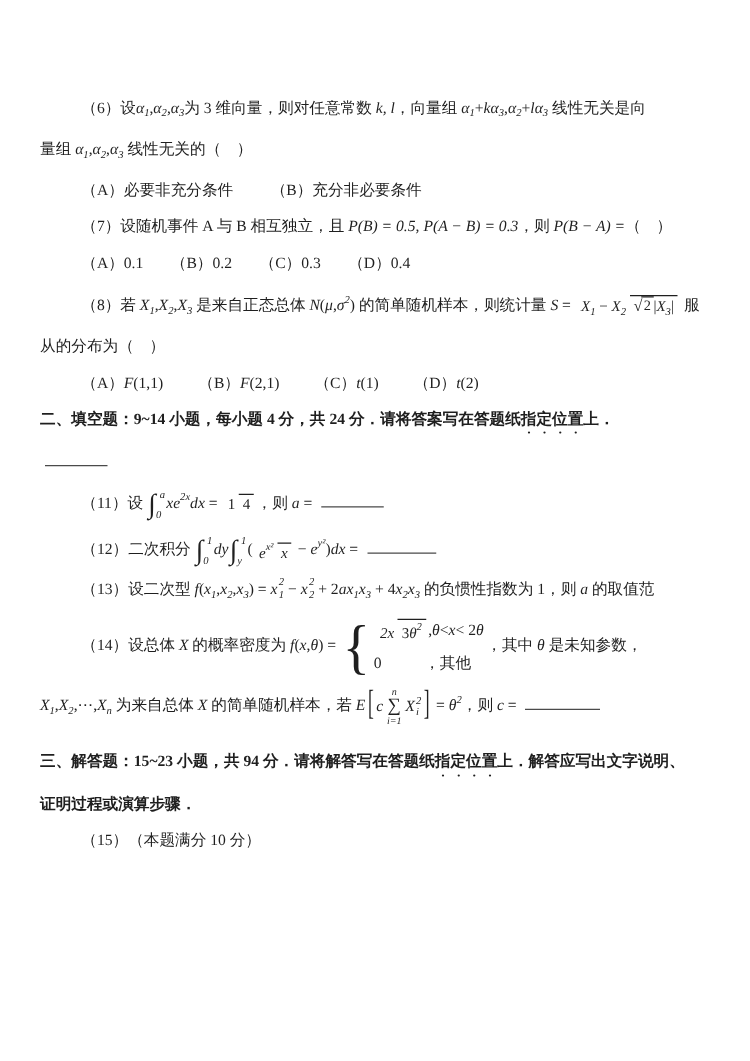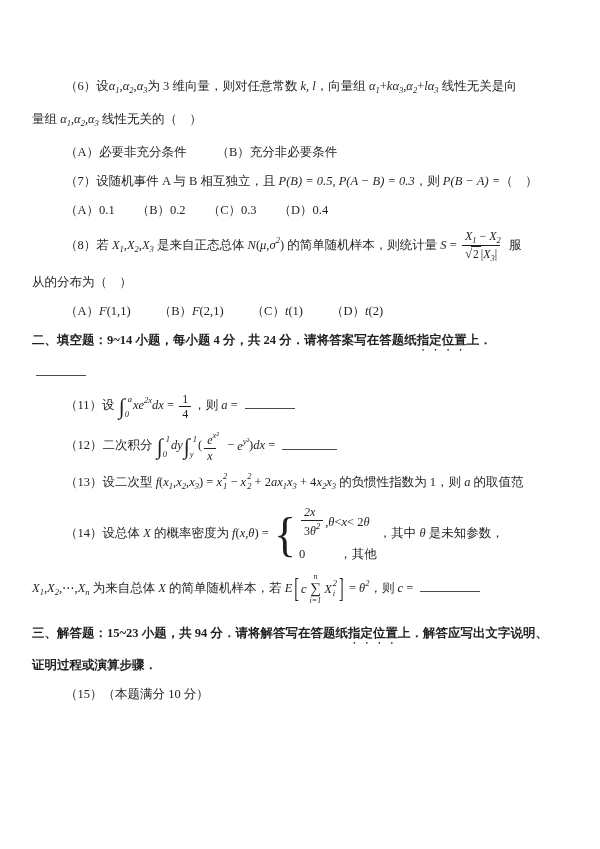--- a/index.html
+++ b/index.html
@@ -10,21 +10,21 @@
   .ind{padding-left:33px;}
   .sec{font-weight:bold;}
   .mb24{margin-bottom:24px;}
   .mb8{margin-bottom:8px;}
   .mb22{margin-bottom:22px;}
   .mb18{margin-bottom:18px;}
   .t{font-style:normal;}
   .v{font-style:italic;}
   .sbx{font-size:8.5px;font-style:italic;vertical-align:-3px;letter-spacing:0;}
   .spx{font-size:8.5px;font-style:italic;vertical-align:6px;}
-  .frac{display:inline-flex;flex-direction:column;align-items:flex-start;
+  .frac{display:inline-flex;flex-direction:row;align-items:flex-end;
         vertical-align:middle;margin:0 2px;line-height:1.2;font-size:12px;}
   .fn{padding:0 3px;}
   .fd{border-top:1px solid #1f1f1f;padding:0 3px;}
   .int{display:inline-flex;align-items:center;vertical-align:middle;margin:0 1px;}
   .isym{font-size:22px;line-height:24px;font-style:normal;}
   .ilim{display:inline-flex;flex-direction:column;justify-content:space-between;
         height:24px;font-size:8.5px;line-height:1;margin-left:1px;margin-right:2px;}
   .iu{font-style:italic;transform:translateX(2px);}
   .il{font-style:italic;transform:translateX(-1px);}
   .sum{display:inline-flex;flex-direction:column;align-items:center;
@@ -40,21 +40,21 @@
   .pw{display:inline-flex;align-items:center;vertical-align:middle;margin:0 2px;}
   .pwb{font-size:46px;line-height:0.9;font-weight:400;margin-right:3px;transform:scaleY(1.05);}
   .pwrows{display:inline-flex;flex-direction:column;row-gap:6px;}
   .pwrow{display:inline-flex;align-items:center;white-space:nowrap;}
   .brk{display:inline-flex;align-items:center;vertical-align:middle;}
   .bb{display:inline-block;transform:scaleY(2.0);font-size:14px;margin:0 2px;font-style:normal;}
   .binner{display:inline-flex;align-items:center;}
   .ublank{display:inline-block;border-bottom:1px solid #4a4a4a;height:13px;
           vertical-align:baseline;margin:0 4px;}
   .gap{display:inline-block;}
-  .emdot{text-emphasis:filled dot #1f1f1f;text-emphasis-position:under right;
+  .emdot{text-emphasis:filled dot #1f1f1f;text-emphasis-position:under right;font-family:Liberation Mono, monospace;
          -webkit-text-emphasis:filled dot;-webkit-text-emphasis-position:under;}
 </style>
 </head>
 <body>
 
 <main id="doc">
     <div class="line ind"><span class="t">（6）设</span><span><span class="v">α</span><span class="sbx">1</span></span><span class="t">,</span><span><span class="v">α</span><span class="sbx">2</span></span><span class="t">,</span><span><span class="v">α</span><span class="sbx">3</span></span><span class="t">为 3 维向量，则对任意常数 </span><span class="v">k, l</span><span class="t">，向量组 </span><span><span class="v">α</span><span class="sbx">1</span></span><span class="t">+</span><span class="v">k</span><span><span class="v">α</span><span class="sbx">3</span></span><span class="t">,</span><span><span class="v">α</span><span class="sbx">2</span></span><span class="t">+</span><span class="v">l</span><span><span class="v">α</span><span class="sbx">3</span></span><span class="t"> 线性无关是向</span></div>
     <div class="line "><span class="t">量组 </span><span><span class="v">α</span><span class="sbx">1</span></span><span class="t">,</span><span><span class="v">α</span><span class="sbx">2</span></span><span class="t">,</span><span><span class="v">α</span><span class="sbx">3</span></span><span class="t"> 线性无关的（　）</span></div>
     <div class="line ind"><span class="t">（A）必要非充分条件</span><span class="gap" style="width: 30px;"></span><span class="t">（B）充分非必要条件</span></div>
     <div class="line ind"><span class="t">（7）设随机事件 A 与 B 相互独立，且 </span><span class="v">P(B) = 0.5, P(A − B) = 0.3</span><span class="t">，则 </span><span class="v">P(B − A) =</span><span class="t">（　）</span></div>

